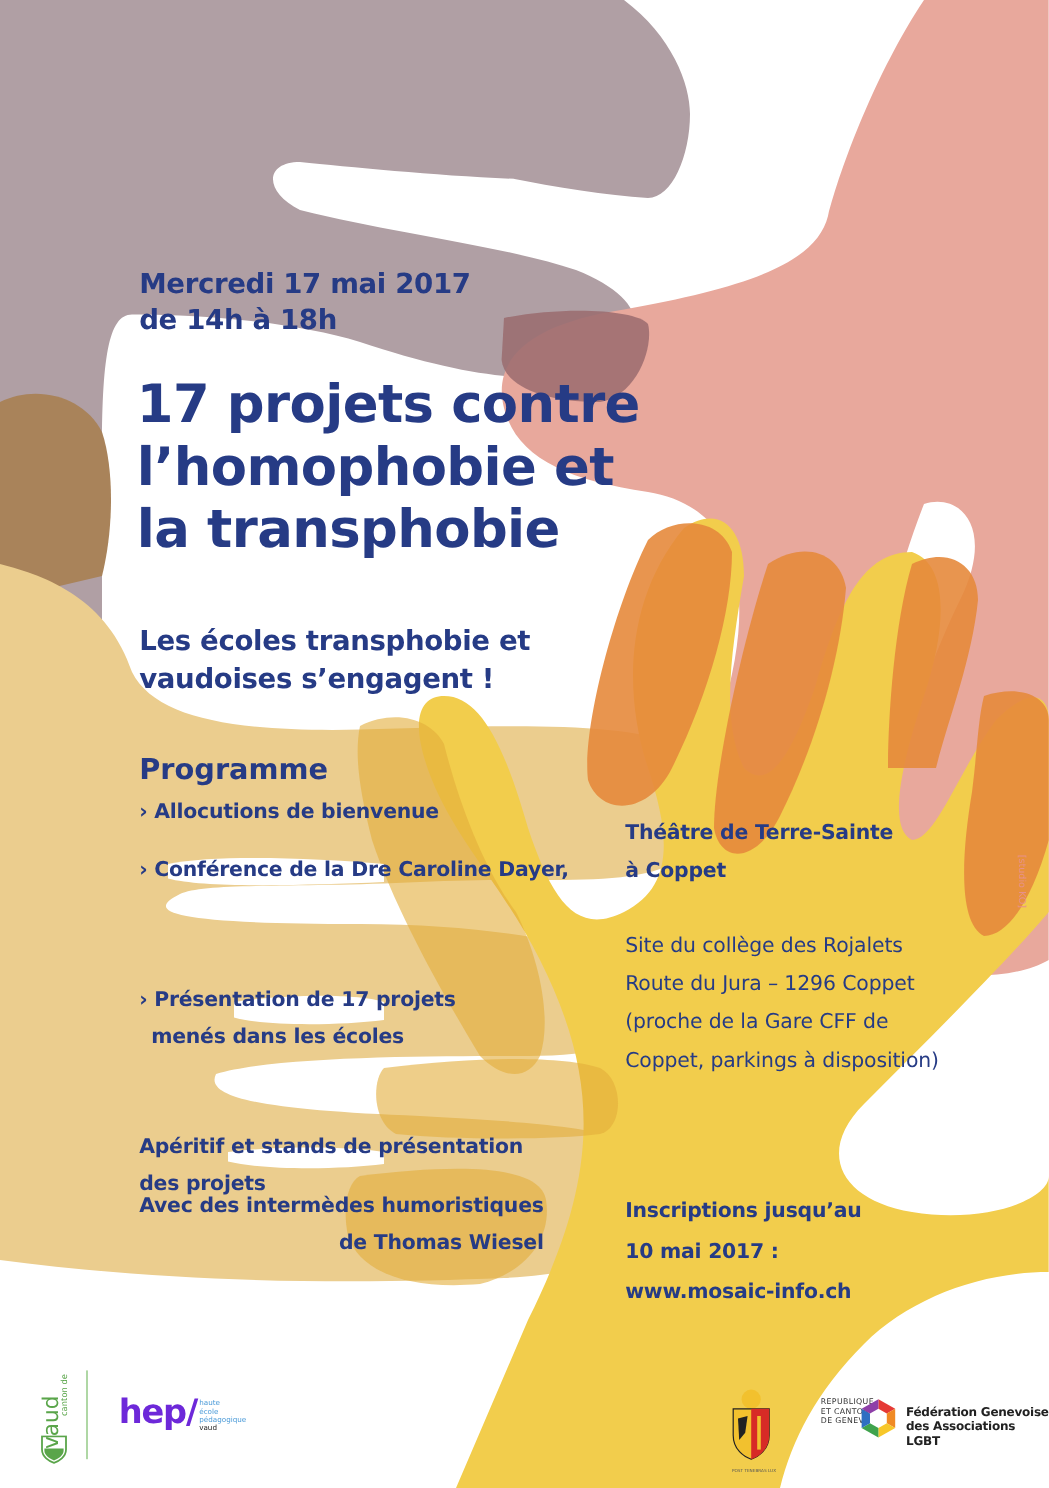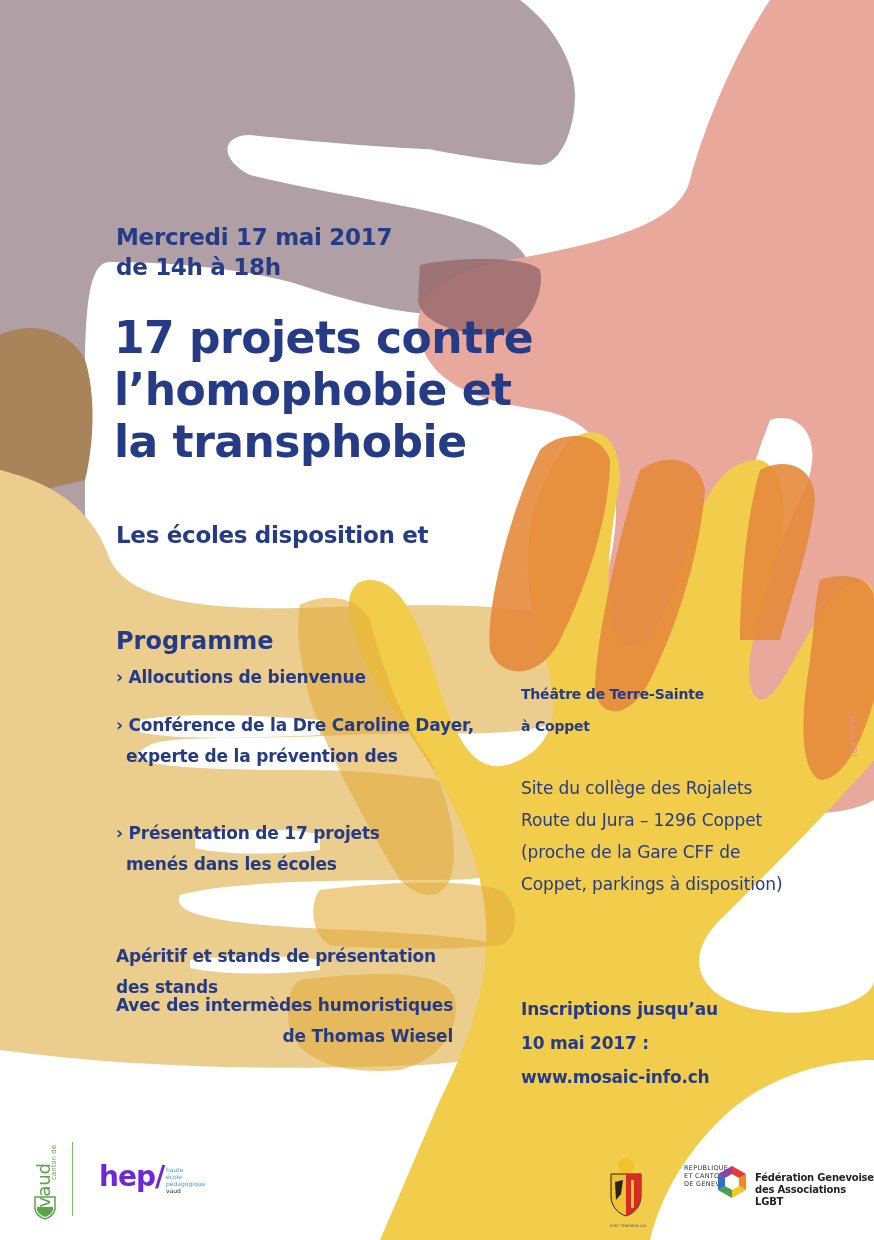--- a/index.html
+++ b/index.html
@@ -5,21 +5,21 @@
   html, body { margin: 0; padding: 0; }
   body { width: 874px; height: 1240px; position: relative; overflow: hidden; background: #ffffff; font-family: "DejaVu Sans", sans-serif; }
   .bg { position: absolute; left: 0; top: 0; width: 874px; height: 1240px; }
   .txt { position: absolute; color: #263b85; font-weight: bold; }
   .date { left: 116px; top: 222px; font-size: 23px; line-height: 30px; letter-spacing: -0.3px; }
   .title { left: 114px; top: 312px; font-size: 44px; line-height: 52px; letter-spacing: -0.5px; }
   .subtitle { left: 116px; top: 520px; font-size: 23px; line-height: 31px; letter-spacing: -0.3px; }
   .prog-h { left: 116px; top: 626px; font-size: 24px; line-height: 30px; }
   .prog-item { position: absolute; left: 116px; font-size: 17px; line-height: 31px; color: #263b85; font-weight: bold; letter-spacing: -0.2px; }
   .prog-item .sub { display: block; padding-left: 10px; }
-  .venue { left: 521px; top: 678px; font-size: 14px; line-height: 32px; letter-spacing: -0.2px; }
+  .venue { left: 521px; top: 678px; font-size: 17px; line-height: 32px; letter-spacing: -0.2px; }
   .addr { position: absolute; left: 521px; top: 772px; font-size: 17px; line-height: 32px; color: #263b85; font-weight: normal; letter-spacing: -0.1px; }
   .insc { left: 521px; top: 992px; font-size: 17px; line-height: 34px; letter-spacing: -0.2px; }
   .credit { position: absolute; left: 852px; top: 730px; transform: rotate(90deg); transform-origin: center; font-size: 8px; color: #e8918a; white-space: nowrap; width: 60px; margin-left: -30px; text-align: center; }
   .logo-vaud { position: absolute; left: 28px; top: 1140px; width: 34px; height: 80px; }
   .vaud-text { position: absolute; left: -20px; top: 22px; transform: rotate(-90deg); color: #5aa54a; font-size: 18px; white-space: nowrap; width: 70px; }
   .vaud-small { position: absolute; left: 6px; top: 16px; transform: rotate(-90deg); color: #5aa54a; font-size: 7px; white-space: nowrap; width: 40px; }
   .divider { position: absolute; left: 72px; top: 1142px; width: 1px; height: 74px; background: #7bbd6a; }
   .hep { position: absolute; left: 99px; top: 1160px; color: #6d28d9; font-size: 28px; font-weight: bold; letter-spacing: -1px; }
   .hep-sub { position: absolute; left: 166px; top: 1166px; font-size: 6px; line-height: 7px; color: #4a9ad8; }
   .hep-sub .k { color: #222; }
@@ -68,39 +68,39 @@
   <div>de 14h à 18h</div>
 </div>
 
 <div class="txt title">
   <div>17 projets contre</div>
   <div>l’homophobie et</div>
   <div>la transphobie</div>
 </div>
 
 <div class="txt subtitle">
-  <div>Les écoles disposition et</div>
+  <div>Les écoles transphobie et</div>
+  <div>vaudoises s’engagent !</div>
 </div>
 
 <div class="txt prog-h">Programme</div>
 
 <div class="prog-item" style="top:662px;">
   <span>› Allocutions de bienvenue</span>
 </div>
 <div class="prog-item" style="top:710px;">
   <span>› Conférence de la Dre Caroline Dayer,</span>
-  <span class="sub">experte de la prévention des</span>
 </div>
 <div class="prog-item" style="top:818px;">
   <span>› Présentation de 17 projets</span>
   <span class="sub">menés dans les écoles</span>
 </div>
 <div class="prog-item" style="top:897px;margin-top:44px;">
   <span style="display:block">Apéritif et stands de présentation</span>
-  <span style="display:block">des stands</span>
+  <span style="display:block">des projets</span>
 </div>
 <div class="prog-item" style="top:990px;text-align:right;">
   <span style="display:block">Avec des intermèdes humoristiques</span>
   <span style="display:block">de Thomas Wiesel</span>
 </div>
 
 <div class="txt venue">
   <div>Théâtre de Terre-Sainte</div>
   <div>à Coppet</div>
 </div>

